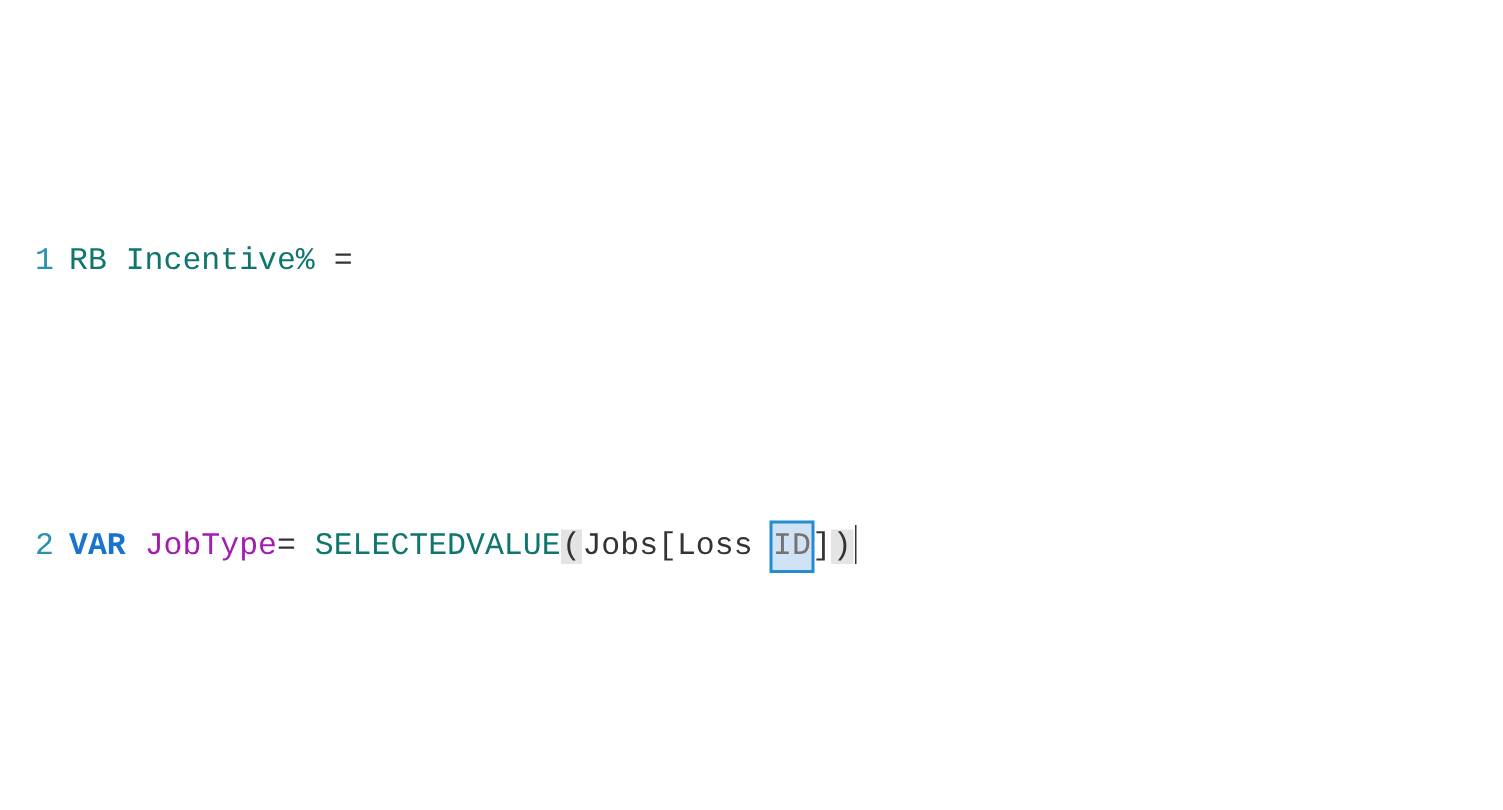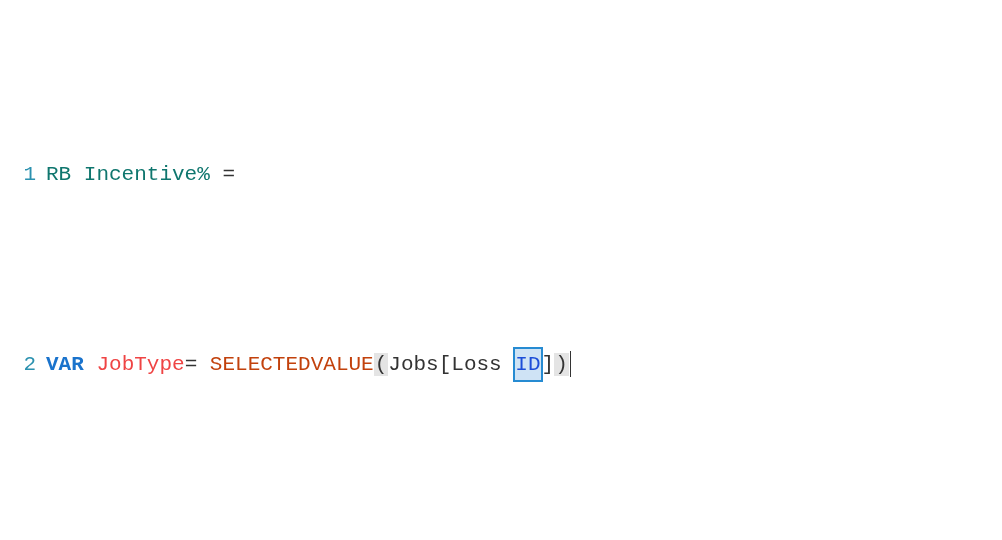--- a/index.html
+++ b/index.html
@@ -26,30 +26,30 @@
     text-align: right;
     color: #2b91af;
     padding-right: 10px;
     user-select: none;
     flex-shrink: 0;
   }
   .code {
     flex: 1;
   }
   .kw   { color: #1a73cc; font-weight: bold; }      
-  .fn   { color: #c2410c; }      
-  .ident{ color: #ef4444; font-family: Liberation Mono, monospace; }      
+  .fn   { color: #0f766e; }      
+  .ident{ color: #a21caf; font-family: Liberation Mono, monospace; }      
   .txt  { color: #333333; }
   .meas { color: #0f766e; }
   .sel {
     background: #cfe3f5;
     outline: 2px solid #268bd2;
     outline-offset: -1px;
     padding: 5px 1px;
-    color: #1d4ed8;
+    color: #737373;
   }
   .bracket-hl {
     background: #e4e4e4;
     padding: 0 1px;
   }
   .cursor {
     display: inline-block;
     width: 1px;
     height: 26px;
     background: #333;

